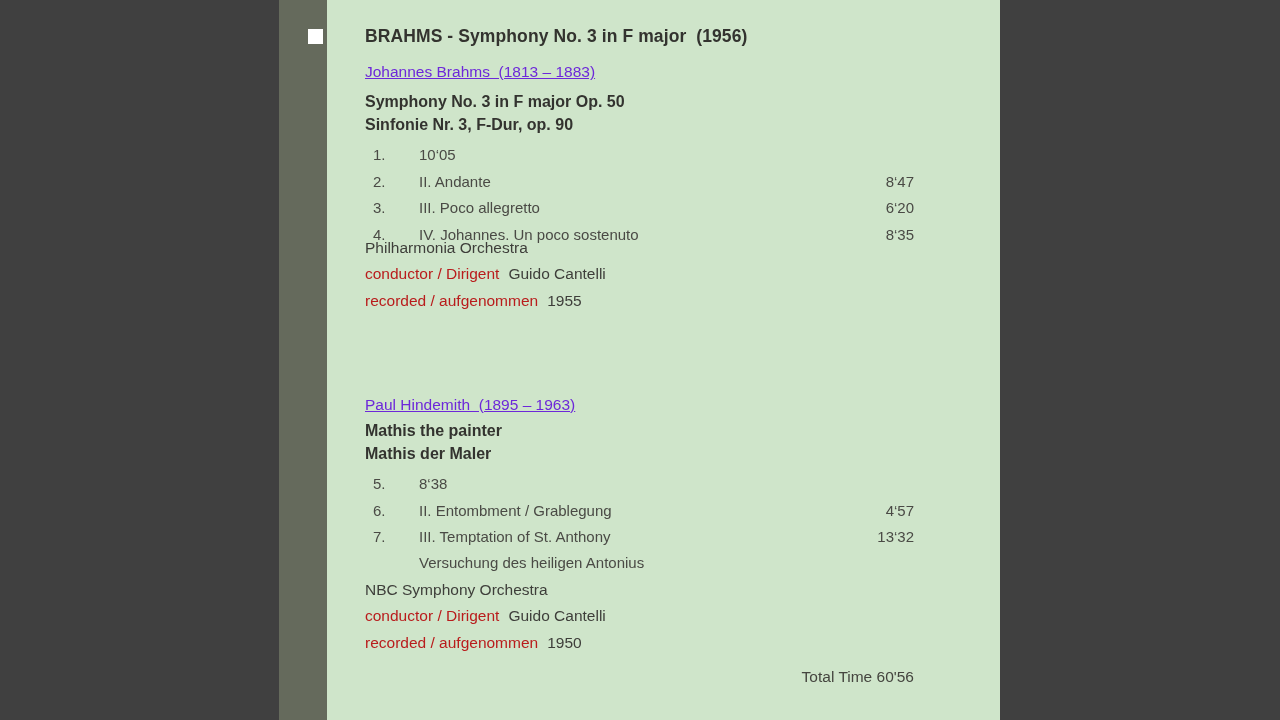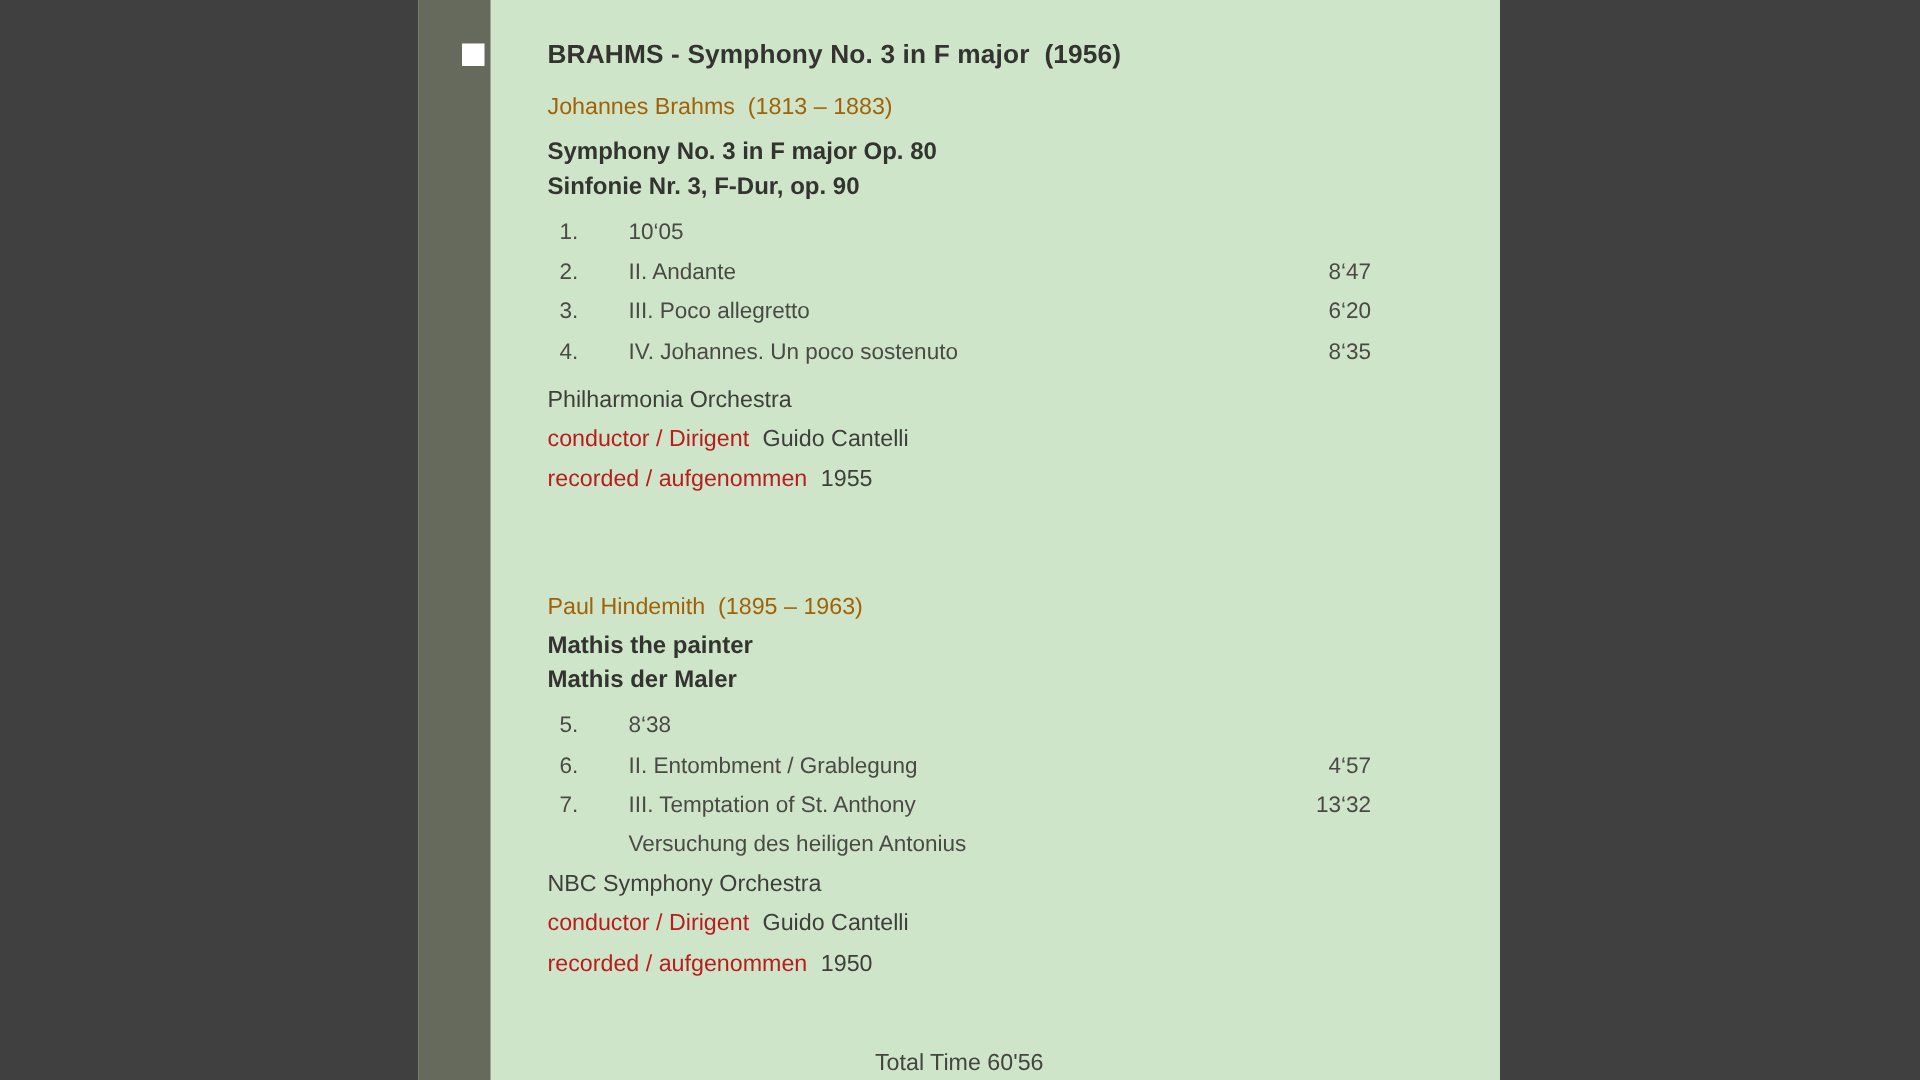--- a/index.html
+++ b/index.html
@@ -52,21 +52,22 @@
     line-height: 22px;
     color: #33332f;
     letter-spacing: 0.1px;
   }
   .composer {
     position: absolute;
     left: 86px;
     font-size: 15.5px;
     font-weight: 400;
     line-height: 21px;
-    color: #a16207;
+    color: #6d28d9;
+    text-decoration: underline;
   }
   .c1 { top: 61px; }
   .c2 { top: 394px; }
   .work {
     position: absolute;
     left: 86px;
     font-size: 16px;
     font-weight: 600;
     line-height: 23px;
     color: #33332f;
@@ -100,49 +101,48 @@
     flex: 0 0 auto;
     text-align: center;
   }
   .credits {
     position: absolute;
     left: 86px;
     font-size: 15.5px;
     line-height: 26.4px;
     color: #3e3e3a;
   }
-  .cr1 { top: 254px; }
+  .cr1 { top: 235px; }
   .cr2 { top: 577px; }
   .green-label { color: #b91c1c; }
   .credit-value { color: #3e3e3a; margin-left: 9px; }
   .total {
     position: absolute;
     left: 86px;
     top: 668px;
     width: 549px;
-    text-align: center;
+    text-align: right;
     font-size: 15.5px;
     color: #45453f;
-    margin-top: 32px;
   }
 </style>
 </head>
 <body>
 
 <div class="stage">
   <div class="panel">
     <div class="strip"></div>
     <div class="square"></div>
 
     <h1 class="title line">BRAHMS - Symphony No. 3 in F major  (1956)</h1>
 
     <div class="composer c1 line">Johannes Brahms  (1813 – 1883)</div>
 
     <div class="work w1">
-      <div class="line">Symphony No. 3 in F major Op. 80</div>
+      <div class="line">Symphony No. 3 in F major Op. 50</div>
       <div class="line">Sinfonie Nr. 3, F-Dur, op. 90</div>
     </div>
 
     <div class="tracks t1">
       <div class="trow">
         <span class="tnum">1.</span>
         <span class="ttime">10‘05</span>
       </div>
       <div class="trow">
         <span class="tnum">2.</span>

